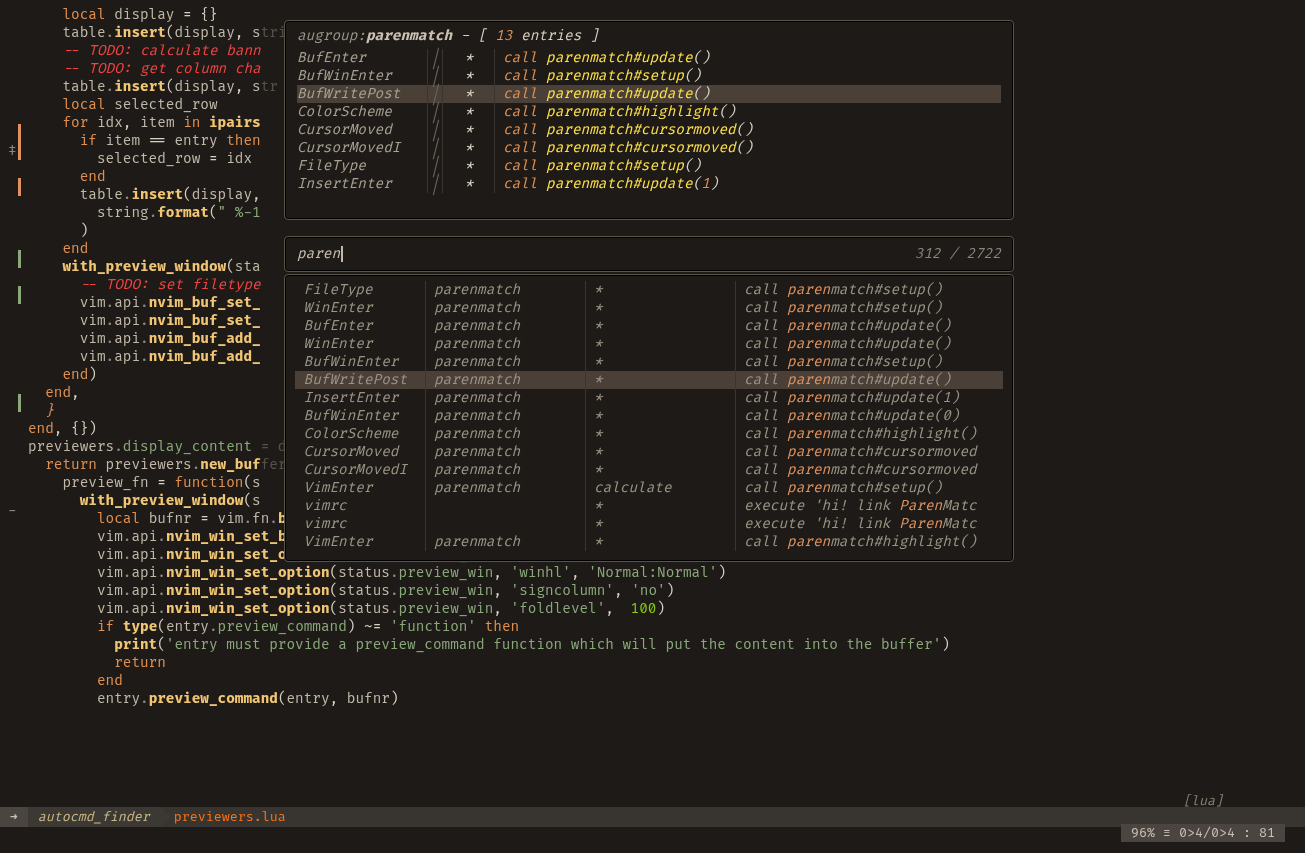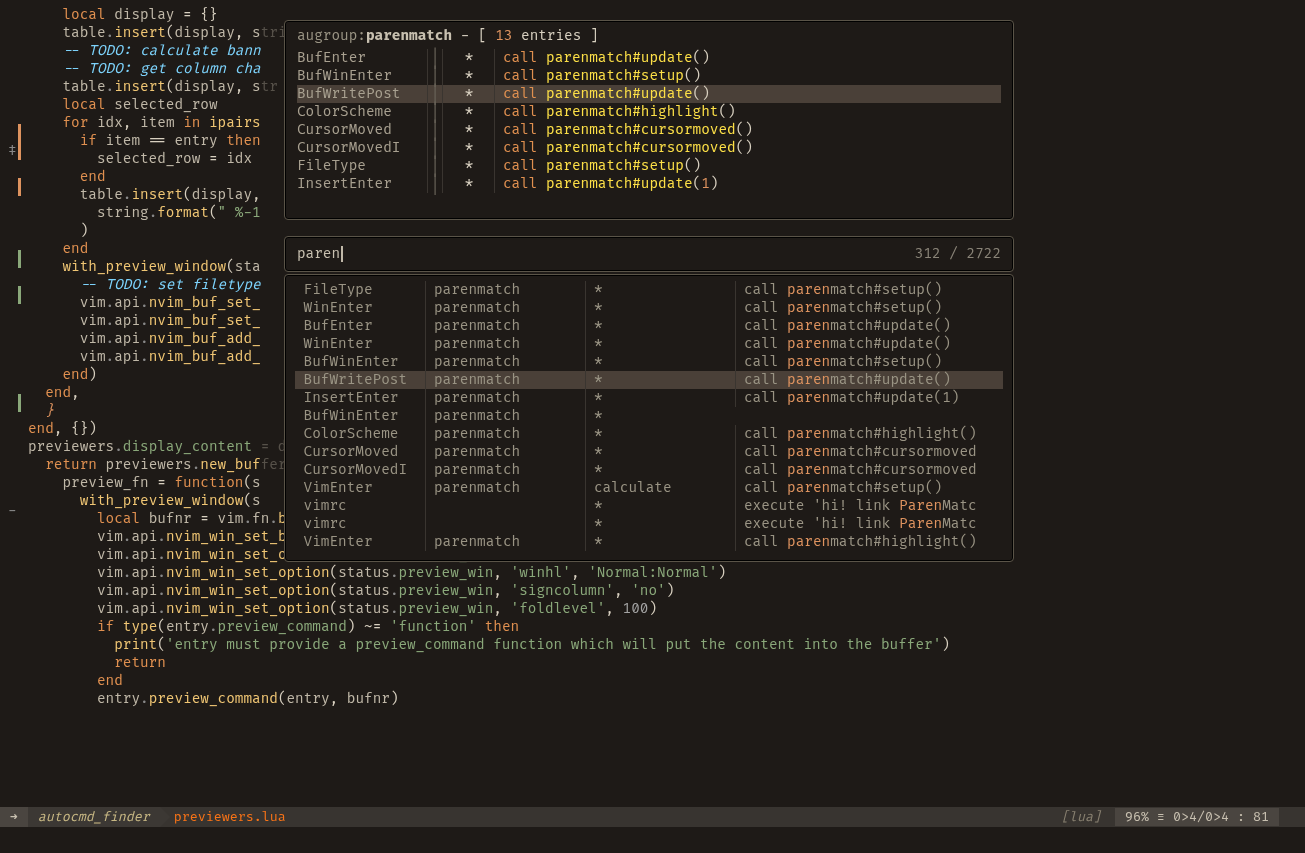--- a/index.html
+++ b/index.html
@@ -18,58 +18,59 @@
     white-space:pre;
     padding-left:28px;
   }
   .gutter {
     position:absolute; left:0; top:6px; width:24px; bottom:30px;
   }
   .gbar { position:absolute; left:18px; width:3px; }
   .gsym { position:absolute; left:8px; font-size:14px; color:#888; }
   
   .kw  { color:#e09050; }
-  .fn  { color:#f0c674; font-weight:normal; }
+  .fn  { color:#f0c674; font-weight:bold; }
   .str { color:#8aa87a; }
   .op  { color:#d8d0c0; }
-  .num { color:#a3a3a3; }
-  .cmt { color:#7dd3fc; font-style:italic; }
+  .num { color:#84cc16;margin-left:8px; }
+  .cmt { color:#ef4444; font-style:italic; }
   .pun { color:#d8d0c0; }
   .dot { color:#888; }
   .in  { color:#e09050; }
   .faded { opacity:0.35; }
 
   .statusline {
     position:absolute; left:0; right:0; bottom:26px; height:20px;
     background:#383430;
     display:flex; align-items:center;
     font-size:13px;
   }
   .sl-seg { padding:0 10px; height:100%; display:flex; align-items:center; position:relative;}
   .sl-arrow { background:#4a4540; color:#c8c0b0;}
   .sl-branch { background:#3c3834; color:#c8b884; font-style:italic;}
   .sl-file { color:#f97316; padding-left:14px;}
-  .sl-right { margin-left:auto; display:flex; align-items:center; gap:14px; padding-right:26px;}
+  .sl-right { margin-left:auto; display:flex; align-items:center; gap:14px; padding-right:20px;flex-direction:column;}
   .sl-ft { color:#888070; font-style:italic;}
   .sl-pos { background:#4a4540; color:#c8c0b0; padding:0 10px; height:100%; display:flex; align-items:center;}
   .chev::after{
     content:""; position:absolute; right:-10px; top:0;
     border-top:10px solid transparent; border-bottom:10px solid transparent;
     border-left:10px solid currentColor;
   }
   .sl-arrow.chev::after{ border-left-color:#4a4540; color:#4a4540;}
   .sl-branch.chev::after{ border-left-color:#3c3834; }
 
   
   .float {
     position:absolute;
     background:#1e1a17;
     border:1px solid #5a5448;
     border-radius:4px;
     box-shadow:0 0 0 1px #000 inset;
+    font-style:italic;
   }
   .preview { left:284px; top:20px; width:730px; height:200px; padding:6px 12px;}
   .prompt  { left:284px; top:236px; width:730px; height:36px; padding:6px 12px; display:flex; align-items:center;}
   .results { left:284px; top:274px; width:730px; height:288px; padding:6px 10px;}
 
   .preview .hdr { color:#9a9484; margin-bottom:4px;}
   .preview .hdr .g { color:#c8c0b0; font-weight:bold;}
   .preview .hdr .n { color:#de935f;}
   .preview .hdr .b { color:#d8d0c0;}
   .prow { display:flex; }
@@ -215,20 +216,21 @@
       <div class="rrow">
     <span class="rc1"> InsertEnter</span>
     <span class="rc2">parenmatch</span>
     <span class="rc3">*</span>
     <span class="rc4">call <span class="hl">paren</span>match#update(1)</span>
   </div>
       <div class="rrow">
     <span class="rc1"> BufWinEnter</span>
     <span class="rc2">parenmatch</span>
     <span class="rc3">*</span>
+    <span class="rc4">call <span class="hl">paren</span>match#update(0)</span>
   </div>
       <div class="rrow">
     <span class="rc1"> ColorScheme</span>
     <span class="rc2">parenmatch</span>
     <span class="rc3">*</span>
     <span class="rc4">call <span class="hl">paren</span>match#highlight()</span>
   </div>
       <div class="rrow">
     <span class="rc1"> CursorMoved</span>
     <span class="rc2">parenmatch</span>

